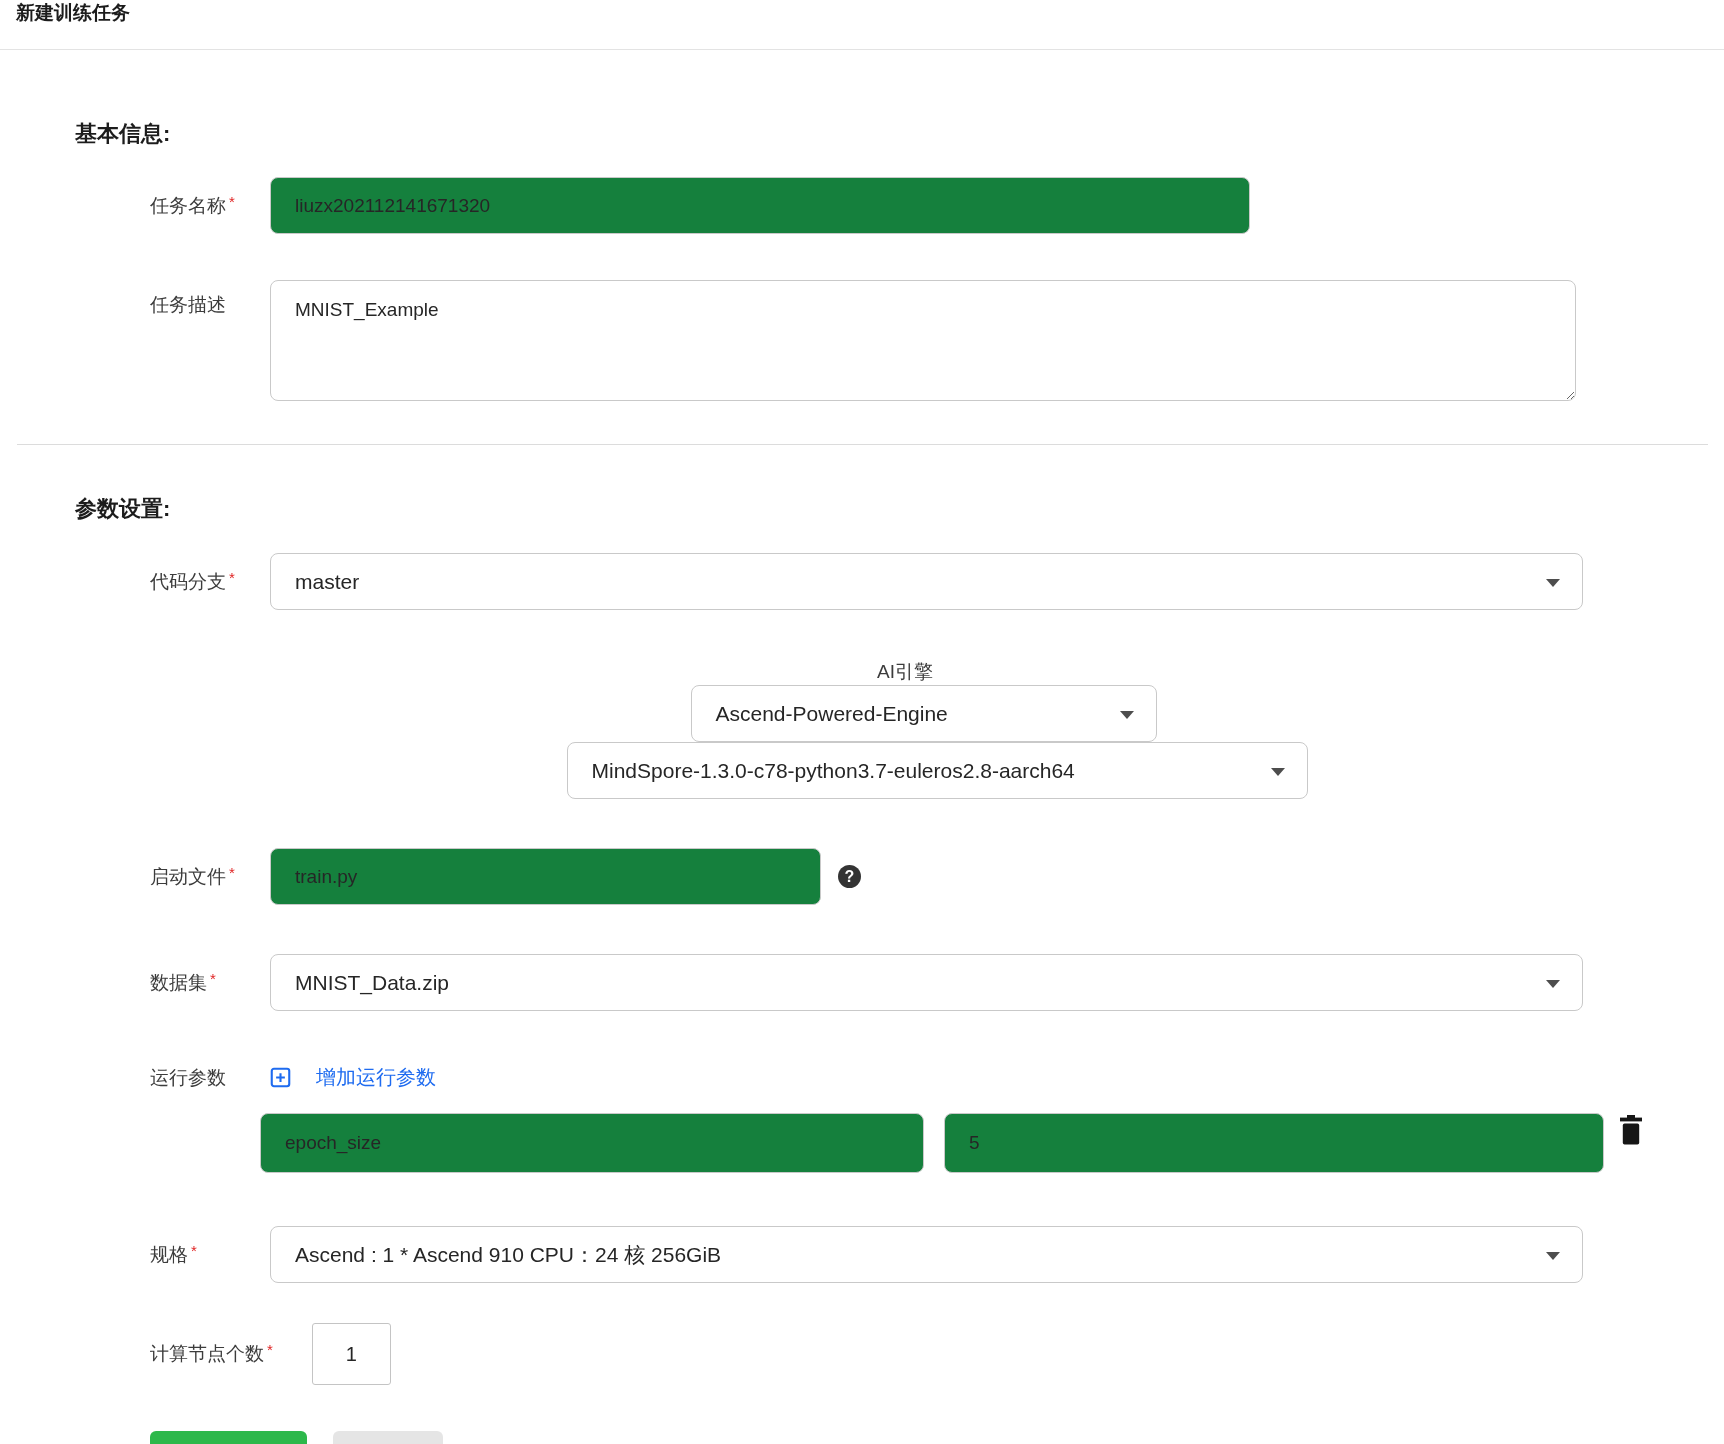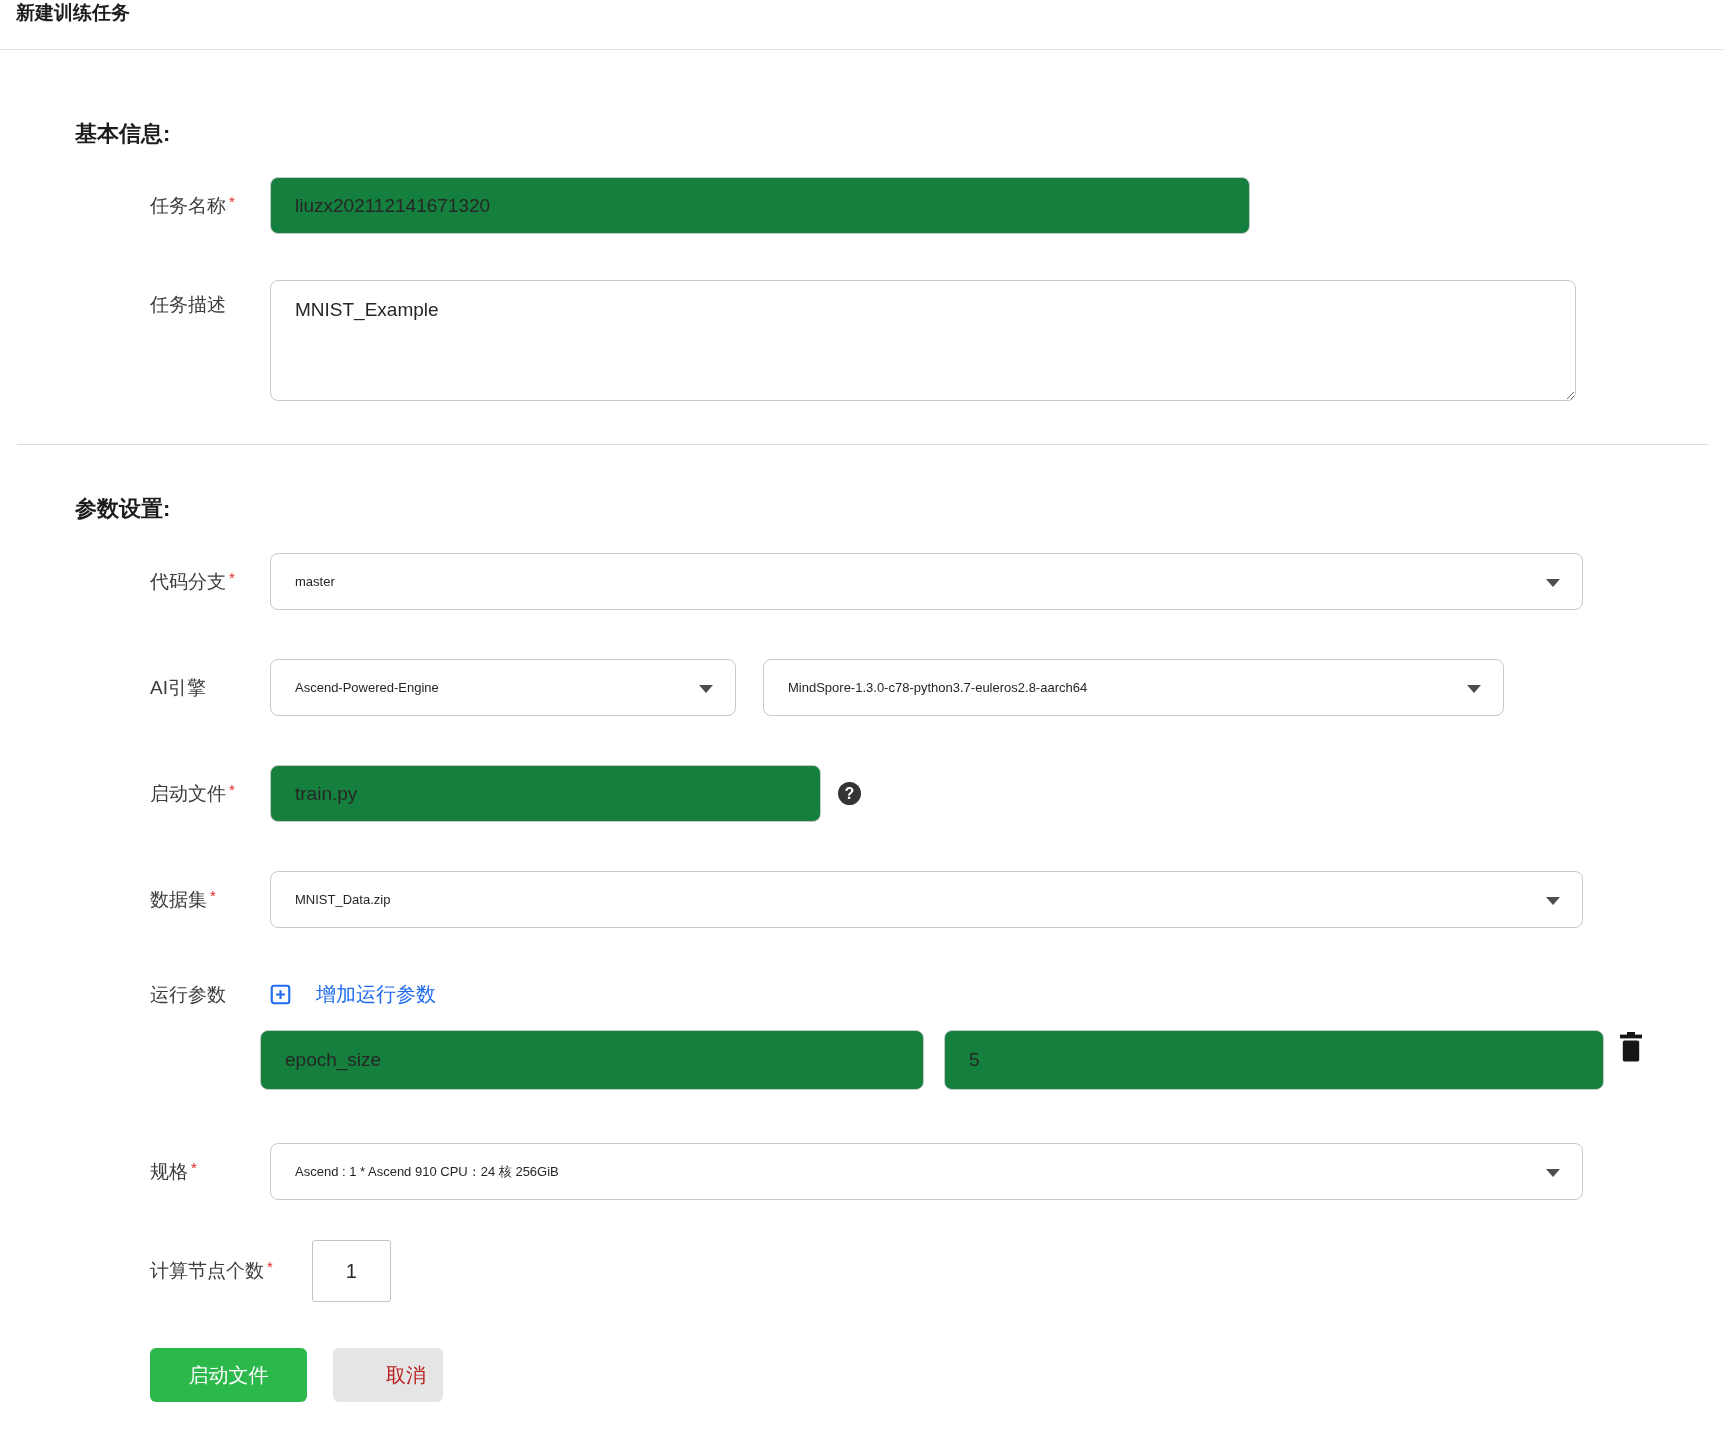--- a/index.html
+++ b/index.html
@@ -30,29 +30,29 @@
   .textarea-task-desc { width: 1306px; height: 121px; border: 1px solid #c9c9c9;
     border-radius: 8px; padding: 16px 24px; font-size: 19px; color: #262626;
     resize: both; outline: none; line-height: 1.35;
     font-family: "Liberation Sans", "DejaVu Sans", sans-serif; }
 
   .section-divider { border: none; border-top: 1px solid #dcdcdc;
     margin: 43px 16px 0 17px; }
 
   .select-box { position: relative; height: 57px; border: 1px solid #c9c9c9;
     border-radius: 8px; background: #fff; display: flex; align-items: center;
-    padding: 0 52px 0 24px; font-size: 13px; color: #262626; cursor: pointer; }
+    padding: 0 52px 0 24px; font-size: 21px; color: #262626; cursor: pointer; }
   .caret { position: absolute; right: 22px; top: 50%; margin-top: -3px;
     width: 0; height: 0; border-left: 7px solid transparent;
     border-right: 7px solid transparent; border-top: 8px solid #4d4d4d; }
 
   .row-branch { margin-top: 29px; }
   .select-branch { width: 1313px; }
 
-  .row-engine { margin-top: 49px; }
+  .row-engine { margin-top: 49px; flex-direction: column; }
   .select-engine { width: 466px; margin-right: 27px; }
   .select-engine-version { width: 741px; }
 
   .row-bootfile { margin-top: 49px; }
   .input-bootfile { width: 551px; }
   .help-icon { width: 23px; height: 23px; border-radius: 50%; background: #343434;
     color: #fff; font-size: 16px; font-weight: bold; display: flex;
     align-items: center; justify-content: center; margin-left: 17px; cursor: pointer; }
 
   .row-dataset { margin-top: 49px; }

